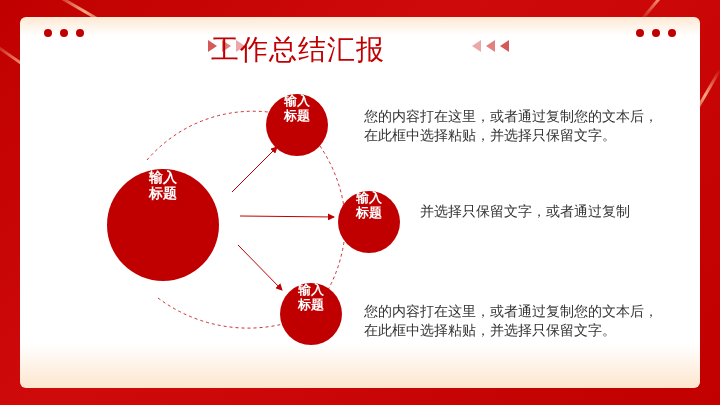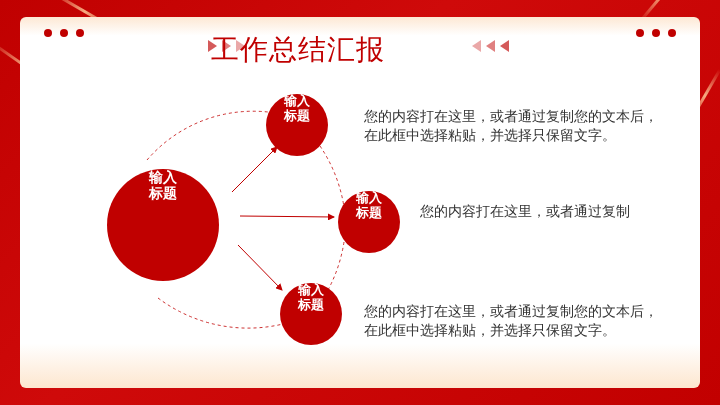--- a/index.html
+++ b/index.html
@@ -76,21 +76,21 @@
 <div class="desc" style="left:364px;top:107px;">
   <div>您的内容打在这里，或者通过复制您的文本后，</div>
   <div>在此框中选择粘贴，并选择只保留文字。</div>
 </div>
 
 <div class="circle" style="left:338px;top:191px;width:62px;height:62px;font-size:13px;">
   <span>输入</span>
   <span>标题</span>
 </div>
 <div class="desc" style="left:420px;top:202px;">
-  <div>您的内容打在这里，或者通过复制</div>
+  <div>并选择只保留文字，或者通过复制</div>
 </div>
 
 <div class="circle" style="left:280px;top:283px;width:62px;height:62px;font-size:13px;">
   <span>输入</span>
   <span>标题</span>
 </div>
 <div class="desc" style="left:364px;top:302px;">
   <div>您的内容打在这里，或者通过复制您的文本后，</div>
   <div>在此框中选择粘贴，并选择只保留文字。</div>
 </div>

